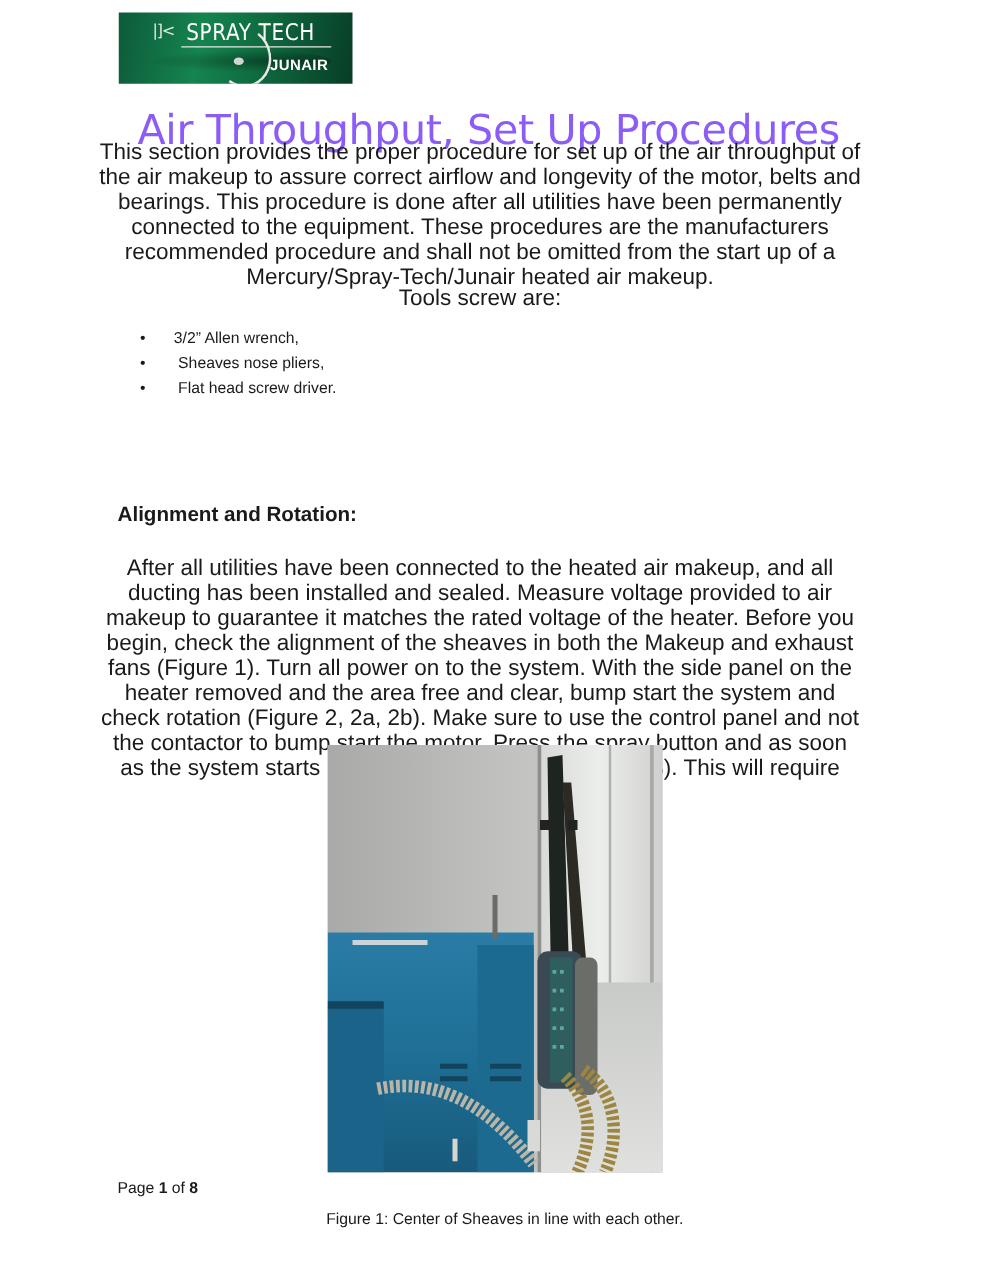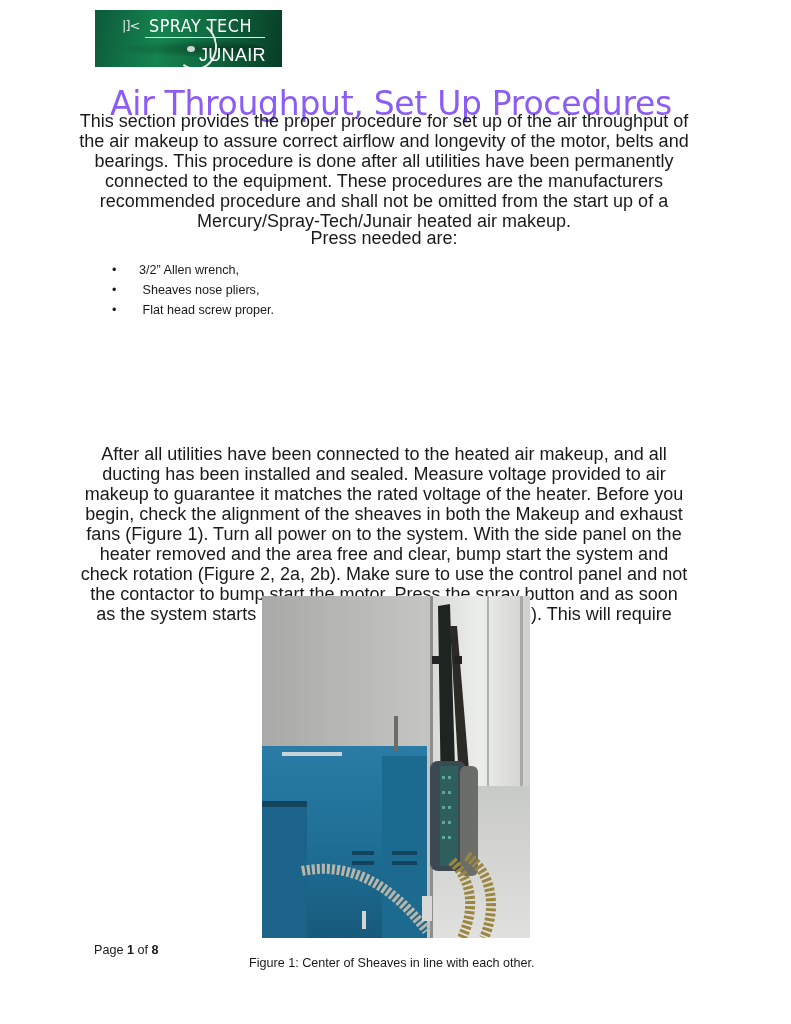--- a/index.html
+++ b/index.html
@@ -14,41 +14,41 @@
     .logo .swoosh { position: absolute; left: 20px; top: 30px; width: 150px; height: 18px;
             border-radius: 50%; background: radial-gradient(ellipse at 70% 50%, rgba(0,0,0,0.35), rgba(0,0,0,0) 70%); }
     .logo .arc { position: absolute; left: 78px; top: 12px; width: 40px; height: 44px;
             border: 2px solid #e8e8e8; border-left-color: transparent; border-top-color: transparent;
             border-radius: 50%; transform: rotate(-10deg); }
     .logo .line { position: absolute; left: 50px; top: 27px; width: 120px; height: 1px; background: #e8e8e8; }
     .logo .mark { position: absolute; left: 27px; top: 8px; font-family: "DejaVu Sans", sans-serif;
             font-size: 13px; color: #dfe8e2; letter-spacing: -1px; }
     .logo .brand { position: absolute; left: 54px; top: 6px; font-family: "DejaVu Sans", sans-serif;
             font-size: 16px; color: #ffffff; letter-spacing: 0.5px; transform: scaleY(1.15); }
-    .logo .sub { position: absolute; left: 104px; top: 35px; font-family: "Liberation Sans", sans-serif;
-            font-weight: normal; font-size: 18px; color: #ffffff; letter-spacing: 0.3px; }
+    .logo .sub { position: absolute; left: 121px; top: 35px; font-family: "Liberation Sans", sans-serif;
+            font-weight: bold; font-size: 12px; color: #ffffff; letter-spacing: 0.3px; }
     .logo .bulb { position: absolute; left: 92px; top: 36px; width: 8px; height: 6px; border-radius: 50%;
             background: #d0d6d2; }
 
     .title { position: absolute; left: 94px; top: 68px; margin: 16px; font-weight: normal;
              font-size: 33px; color: #8b5cf6; font-family: "DejaVu Sans", sans-serif; letter-spacing: -0.3px; }
 
     .para { position: absolute; left: 79px; width: 610px; margin: 0; font-size: 18px; line-height: 20px; text-align: center; }
     .p1 { top: 111px; }
     .tools-label { top: 228px; }
     .tools { position: absolute; left: 112px; top: 260px; margin: 0; padding: 0; list-style: none; font-size: 12.6px; line-height: 20px; }
     .tools li { position: relative; padding-left: 27px; }
     .tools li .bullet { position: absolute; left: 0; top: 0; }
     .note { top: 330px; font-weight: bold; font-style: italic; }
     .h2 { position: absolute; left: 94px; top: 403px; margin: 0; font-size: 16.5px; font-weight: bold; }
     .p2 { top: 444px; }
 
     .figure { position: absolute; left: 262px; top: 596px; width: 268px; height: 342px; overflow: hidden;
               background: #c9c9c7; }
-    .fig-caption { position: absolute; left: 249px; top: 956px; margin: 0; font-size: 12.6px; }
+    .fig-caption { position: absolute; left: 249px; top: 956px; margin: 12px; font-size: 12.6px; }
     .footer { position: absolute; left: 94px; top: 943px; margin: 0; font-size: 12.6px; }
     .footer b { font-weight: bold; }
   </style>
 </head>
 <body>
 
 <div class="page">
 
   <div class="logo">
     <div class="swoosh"></div>
@@ -57,38 +57,39 @@
     <div class="bulb"></div>
     <span class="mark">|]&lt;</span>
     <span class="brand">SPRAY TECH</span>
     <span class="sub">JUNAIR</span>
   </div>
 
   <h1 class="title">Air Throughput, Set Up Procedures</h1>
 
   <p class="para p1">This section provides the proper procedure for set up of the air throughput of the air makeup to assure correct airflow and longevity of the motor, belts and bearings. This procedure is done after all utilities have been permanently connected to the equipment. These procedures are the manufacturers recommended procedure and shall not be omitted from the start up of a Mercury/Spray-Tech/Junair heated air makeup.</p>
 
-  <p class="para tools-label">Press needed are:</p>
+  <p class="para tools-label">Tools screw are:</p>
 
   <ul class="tools">
     <li>
       <span class="bullet">•</span>
       <span>3/2” Allen wrench,</span>
     </li>
     <li>
       <span class="bullet">•</span>
       <span style="white-space:pre"> Sheaves nose pliers,</span>
     </li>
     <li>
       <span class="bullet">•</span>
-      <span style="white-space:pre"> Flat head screw proper.</span>
+      <span style="white-space:pre"> Flat head screw driver.</span>
     </li>
   </ul>
 
 
+  <h2 class="h2">Alignment and Rotation:</h2>
 
   <p class="para p2">After all utilities have been connected to the heated air makeup, and all ducting has been installed and sealed. Measure voltage provided to air makeup to guarantee it matches the rated voltage of the heater. Before you begin, check the alignment of the sheaves in both the Makeup and exhaust fans (Figure 1). Turn all power on to the system. With the side panel on the heater removed and the area free and clear, bump start the system and check rotation (Figure 2, 2a, 2b). Make sure to use the control panel and not the contactor to bump start the motor.  Press the spray button and as soon as the system starts press the fans off button (Figure 3). This will require assistance in most cases.</p>
 
   <div class="figure">
     <svg width="268" height="342" viewBox="0 0 268 342" xmlns="http://www.w3.org/2000/svg">
       <defs>
         <linearGradient id="wall" x1="0" y1="0" x2="1" y2="0">
           <stop offset="0" stop-color="#a9aaa7"></stop>
           <stop offset="0.6" stop-color="#c4c5c2"></stop>
           <stop offset="1" stop-color="#b4b5b2"></stop>

